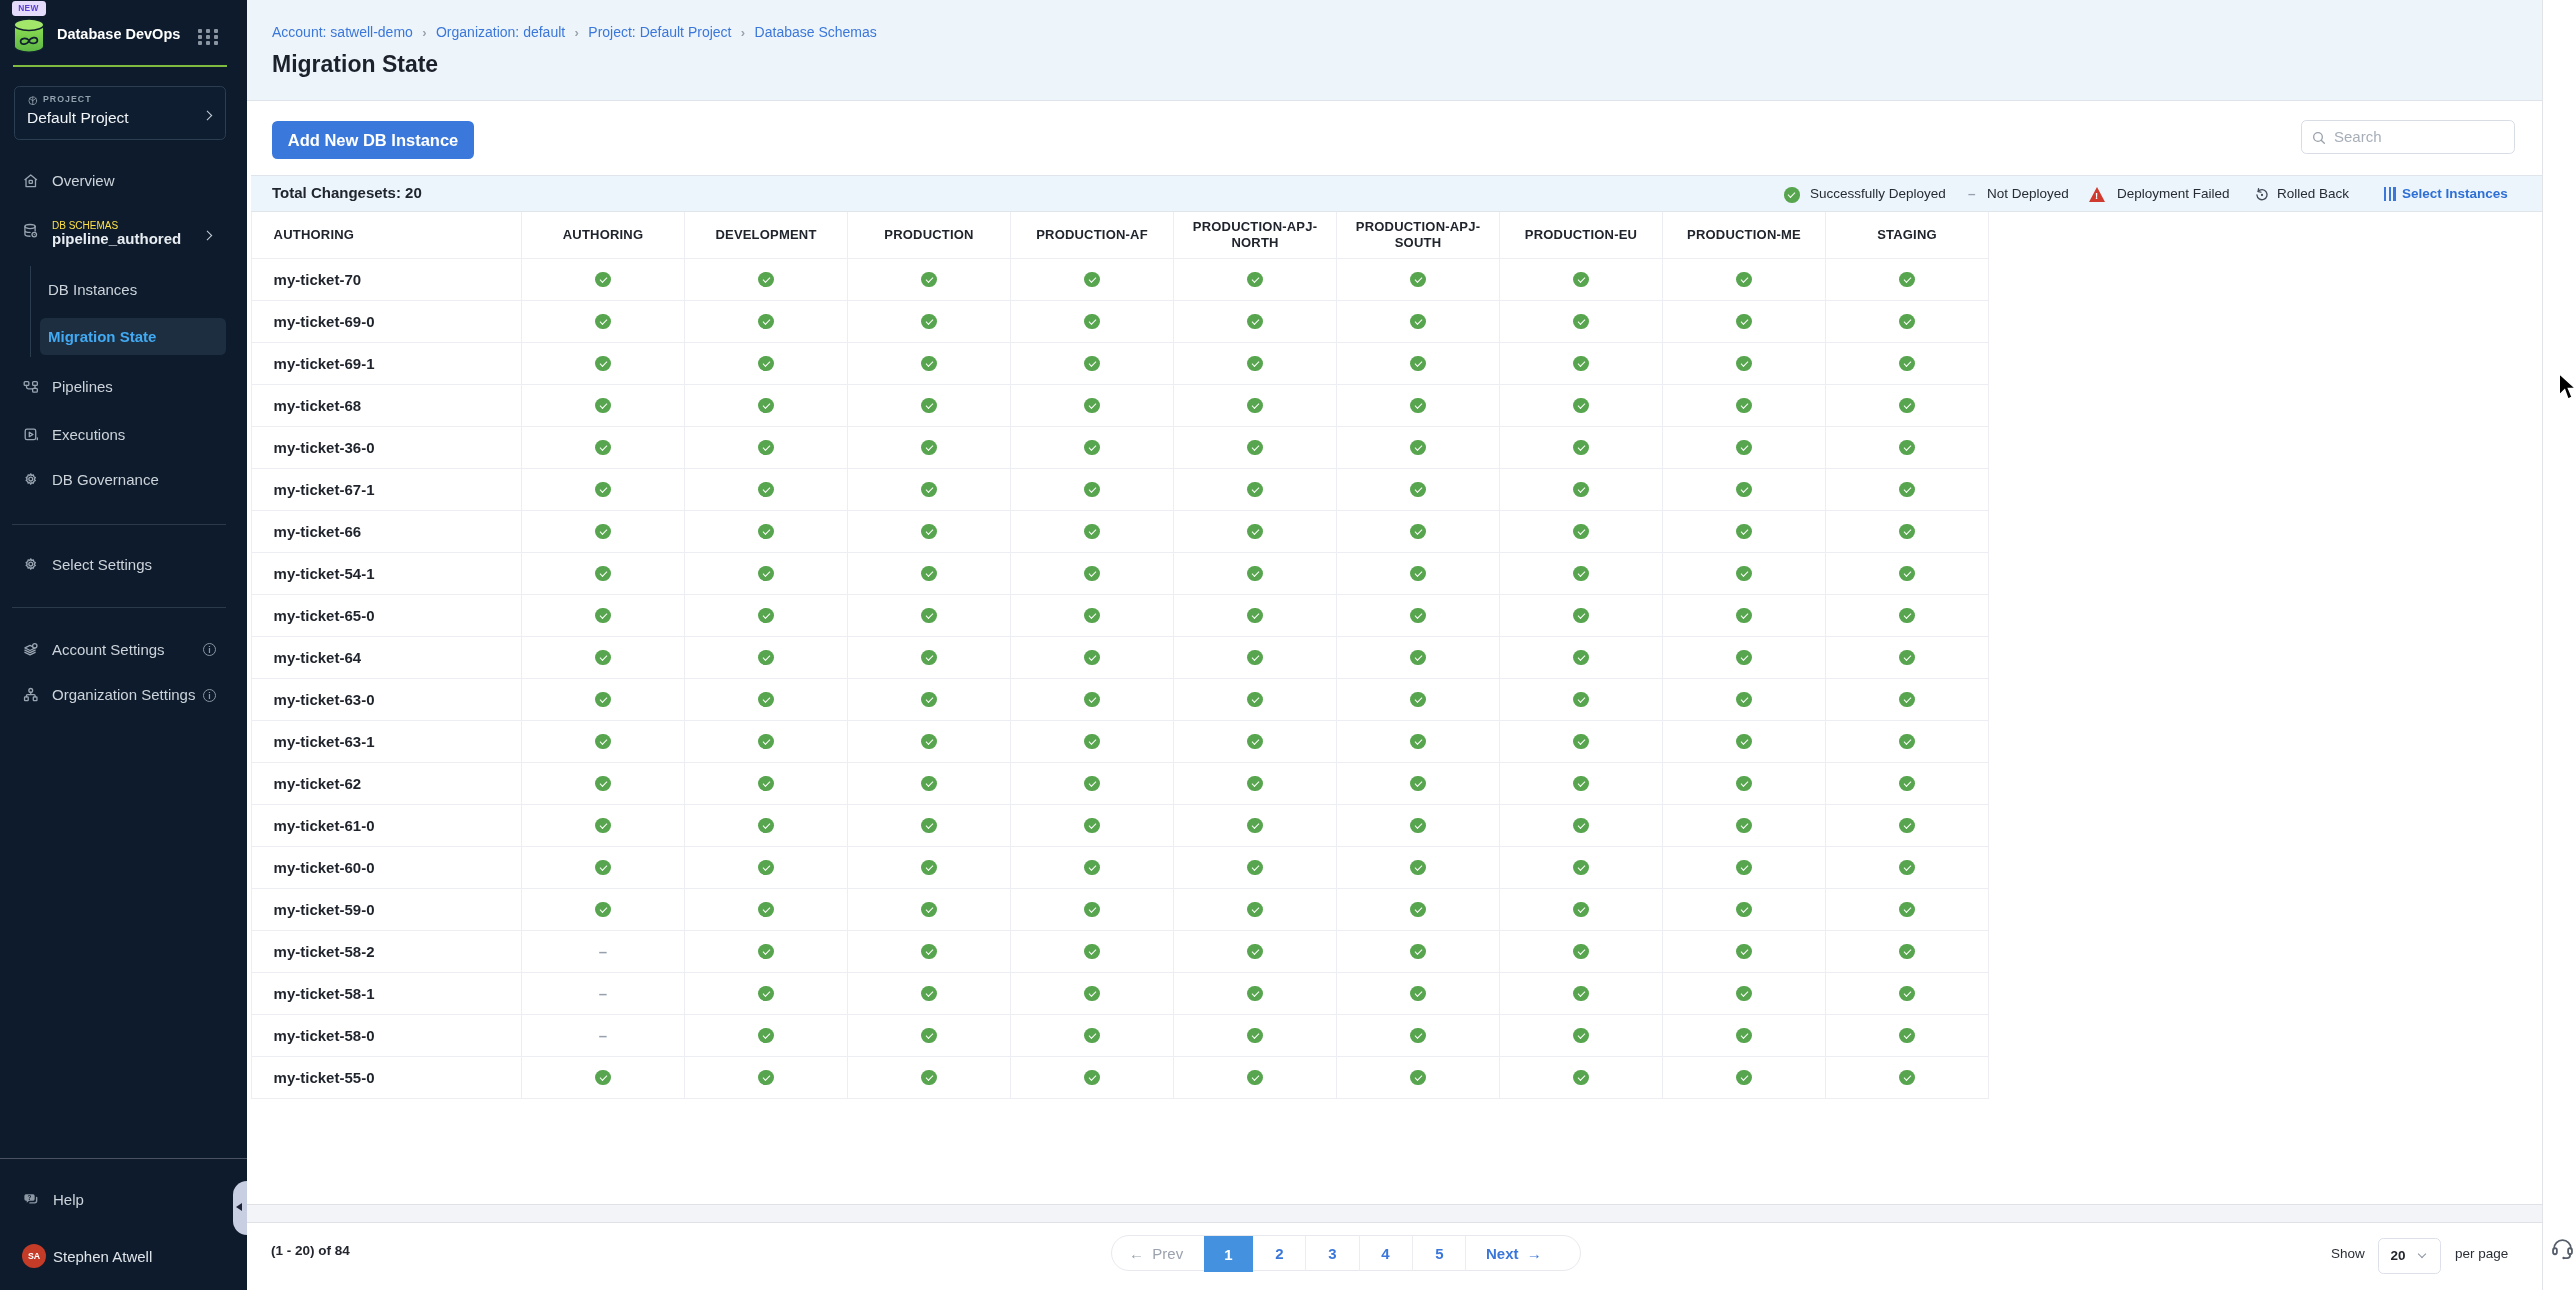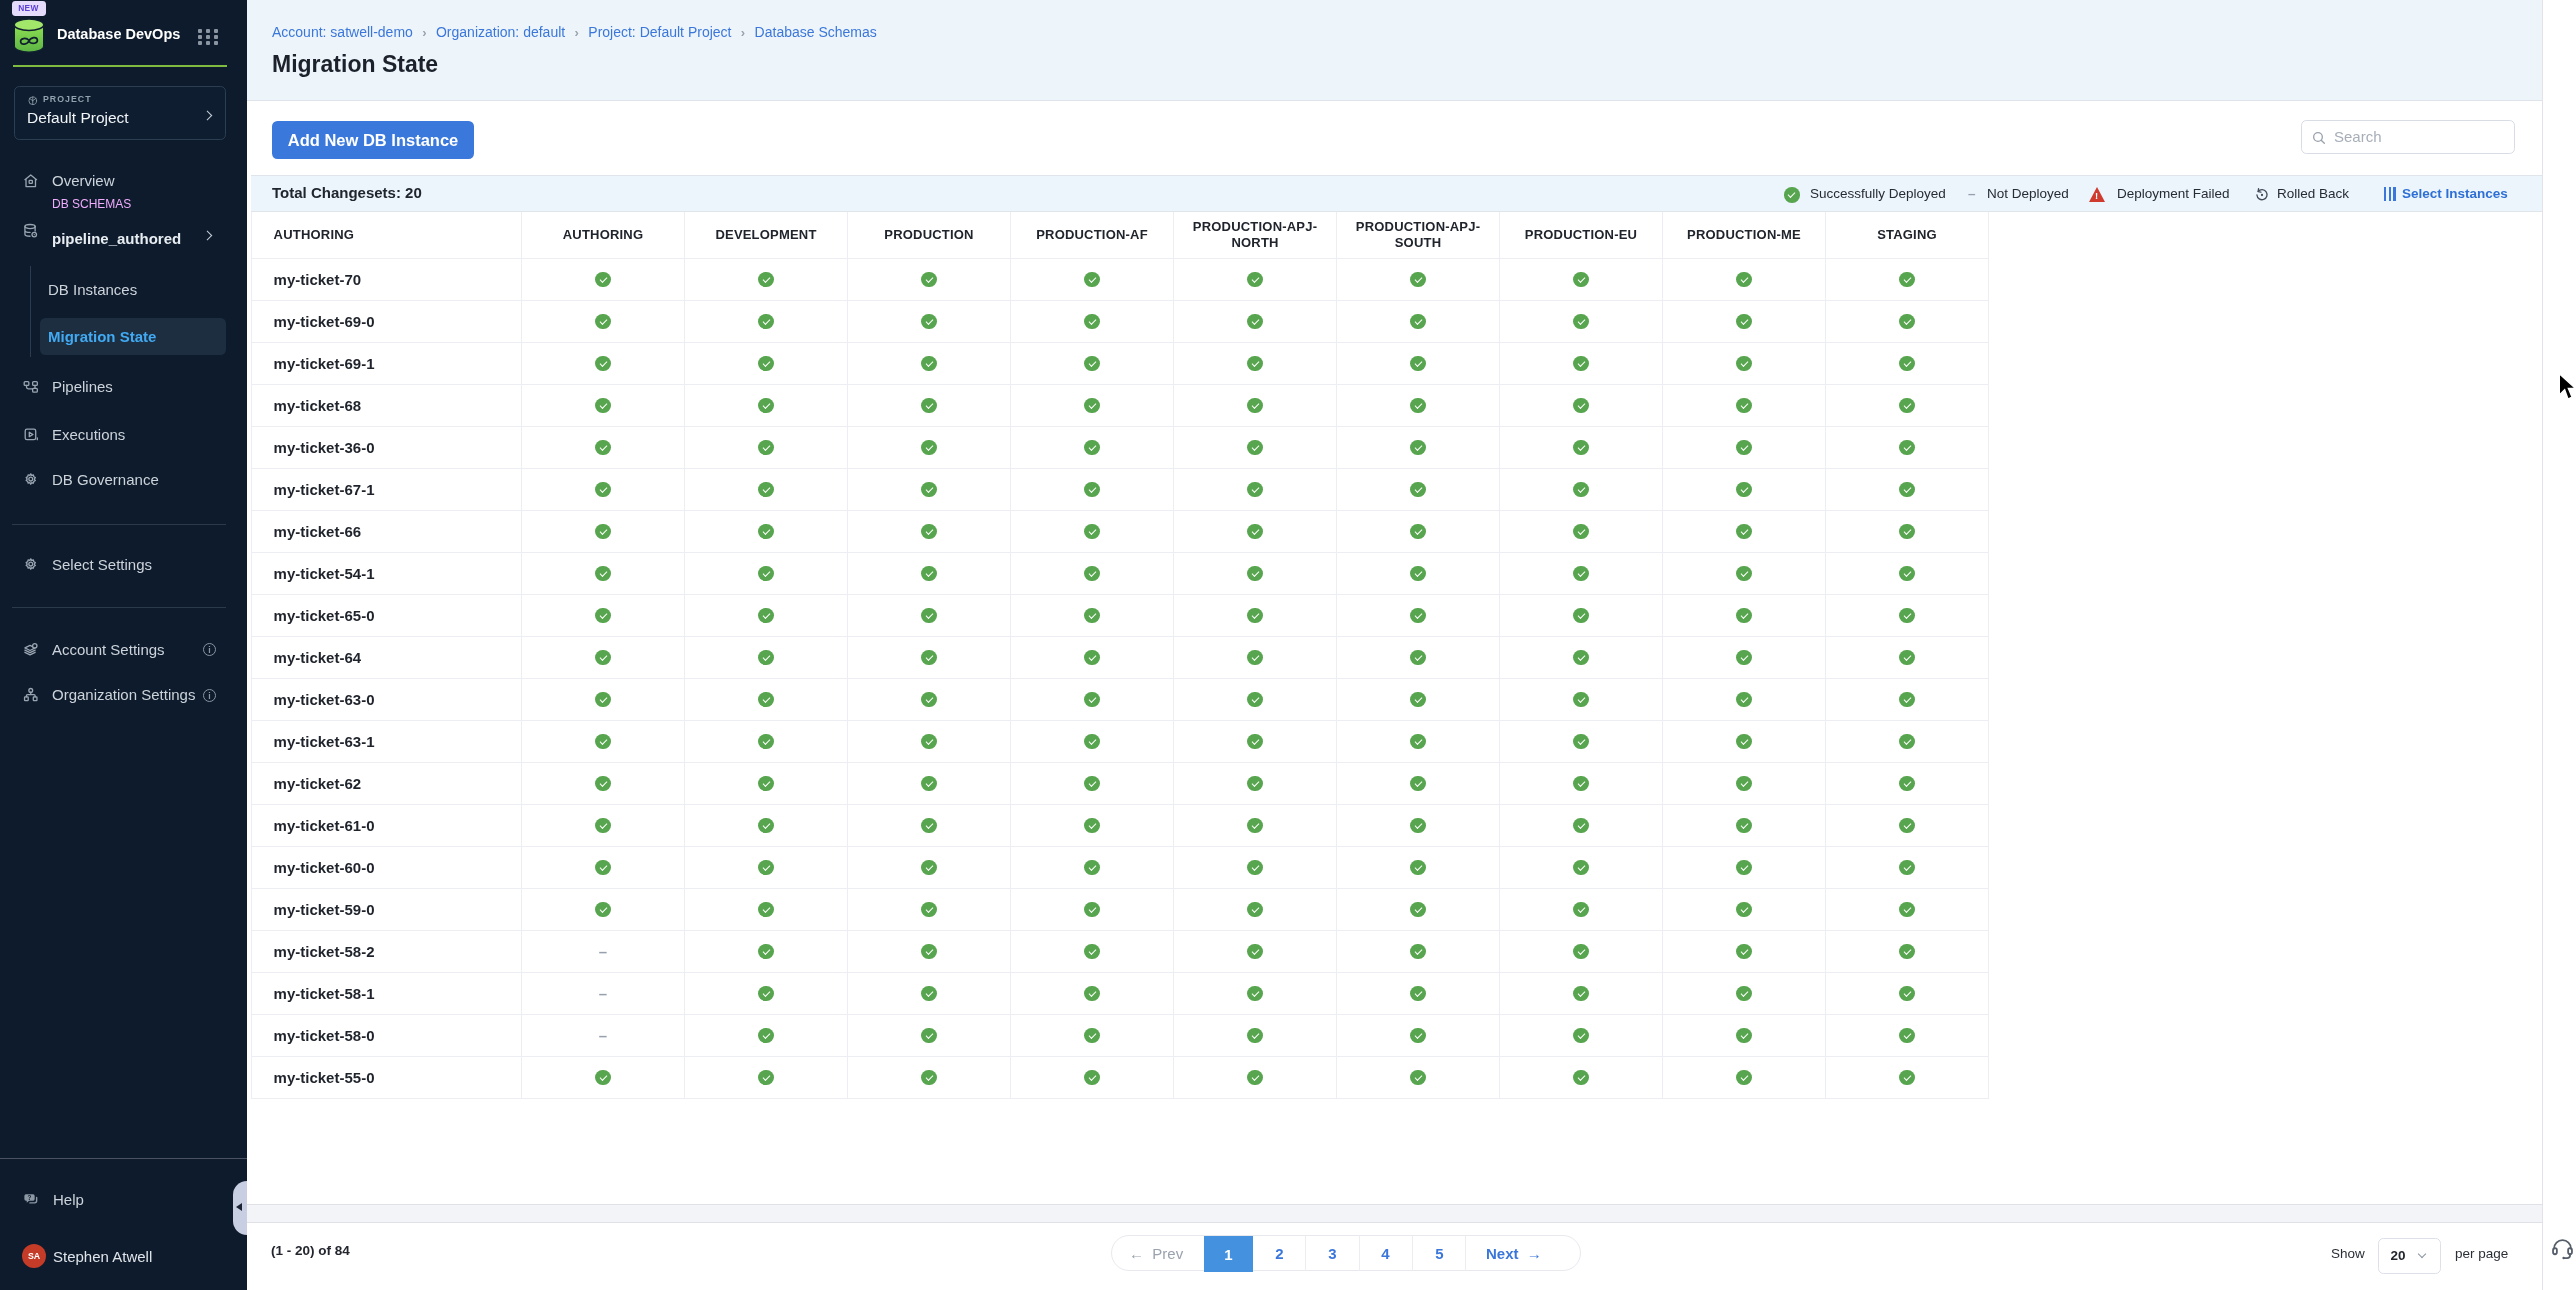--- a/index.html
+++ b/index.html
@@ -117,21 +117,21 @@
         <rect x="9.8" y="11.5" width="4.4" height="4.2" rx="0.8" stroke="currentColor" stroke-width="1.8" stroke-linecap="round" stroke-linejoin="round"></rect>
       </svg></div>
 <div class="nav-item" style="top:172px">Overview</div>
 <div class="abs" style="left:21.6px;top:222px;width:17.5px;height:17.5px;color:#9aa5b1"><svg width="17.5" height="17.5" viewBox="0 0 24 24" fill="none">
         <ellipse cx="11" cy="6.2" rx="7" ry="2.8" stroke="currentColor" stroke-width="1.8" stroke-linecap="round" stroke-linejoin="round"></ellipse>
         <path d="M4 6.2v5.3c0 1.5 3.1 2.8 7 2.8M4 11.4v5.3c0 1.5 3.1 2.8 7 2.8" stroke="currentColor" stroke-width="1.8" stroke-linecap="round" stroke-linejoin="round"></path>
         <path d="M18 6.2v6.3" stroke="currentColor" stroke-width="1.8" stroke-linecap="round" stroke-linejoin="round"></path>
         <circle cx="16.8" cy="17.2" r="3.1" stroke="currentColor" stroke-width="1.8" stroke-linecap="round" stroke-linejoin="round"></circle>
         <circle cx="16.8" cy="17.2" r="0.9" fill="currentColor"></circle>
       </svg></div>
-<div class="nav-item" style="top:197px;font-size:12px;color:#f0abfc">DB SCHEMAS</div>
+<div class="nav-item" style="top:220px;font-size:10px;color:#fde047">DB SCHEMAS</div>
 <div class="nav-item" style="top:230px;font-weight:600;color:#e8edf2">pipeline_authored</div>
 <div class="abs" style="left:204px;top:229px"><span class="chev"></span></div>
 <div class="subline"></div>
 <div class="nav-item" style="left:48px;top:281px">DB Instances</div>
 <div class="migbox"></div>
 <div class="nav-item" style="left:48px;top:328px;color:#41aaf2;font-weight:600">Migration State</div>
 <div class="abs" style="left:22px;top:378px;width:17.5px;height:17.5px;color:#9aa5b1"><svg width="17.5" height="17.5" viewBox="0 0 24 24" fill="none">
         <rect x="3" y="5" width="6.4" height="5.2" rx="1.3" stroke="currentColor" stroke-width="1.8" stroke-linecap="round" stroke-linejoin="round"></rect>
         <rect x="14.6" y="5" width="6.4" height="5.2" rx="1.3" stroke="currentColor" stroke-width="1.8" stroke-linecap="round" stroke-linejoin="round"></rect>
         <rect x="14.6" y="14.2" width="6.4" height="5.2" rx="1.3" stroke="currentColor" stroke-width="1.8" stroke-linecap="round" stroke-linejoin="round"></rect>

